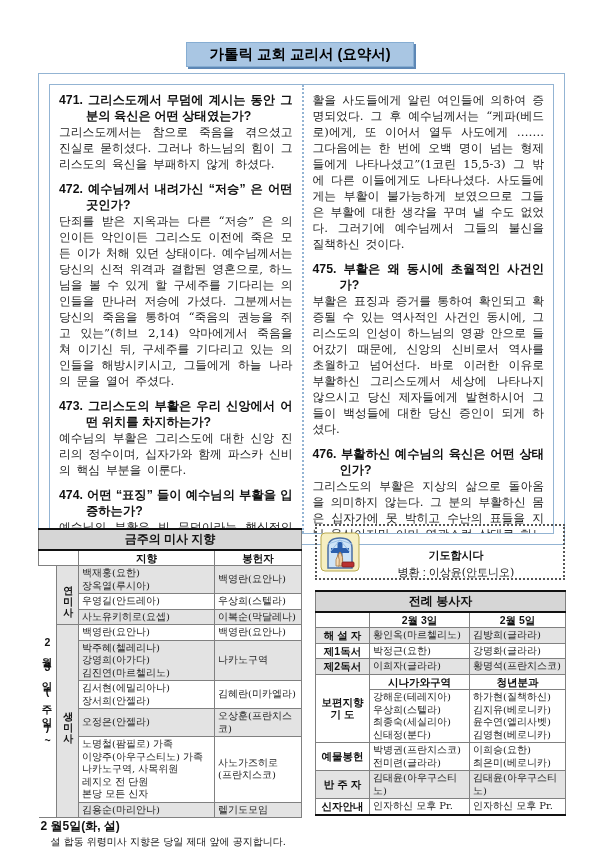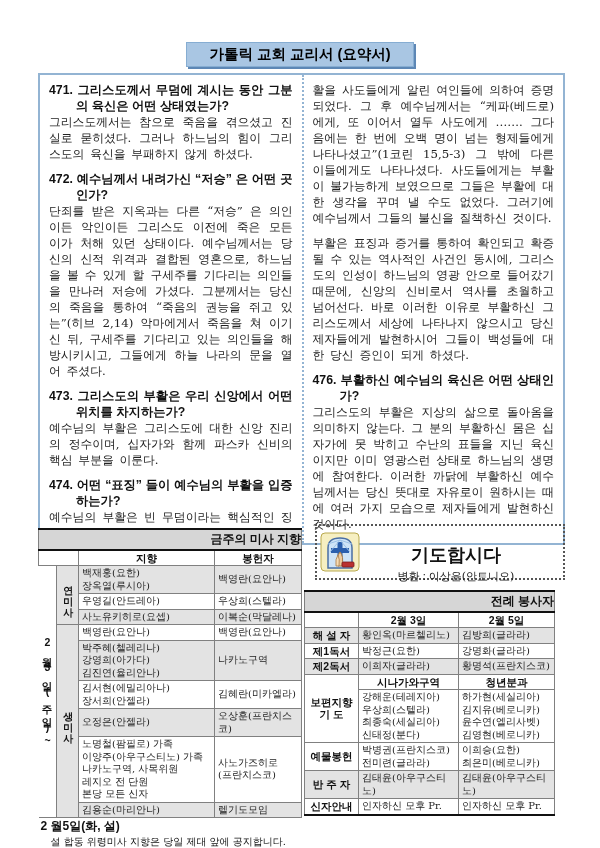--- a/index.html
+++ b/index.html
@@ -6,61 +6,61 @@
   html, body { width: 600px; height: 848px; background: #ffffff; position: relative;
     font-family: "Liberation Sans", sans-serif; color: #111; }
 
   
   .doc-title { position: absolute; left: 186px; top: 42px; width: 228px; height: 25px;
     background: #a9c6e3; border: 1px solid #86add2; box-shadow: 2px 2px 0 #5d87b5;
     text-align: center; font-weight: bold; font-size: 14.5px; line-height: 23px; color: #000000; }
 
   
   .qa-outer { position: absolute; left: 38px; top: 73px; width: 527px; height: 472px;
-    border: 1px solid #93b4d3; padding: 0; }
+    border: 1px solid #93b4d3; padding: 10px; }
   .qa-inner { border: 1px solid #93b4d3; height: 100%; display: flex; overflow: hidden; }
   .qa-col { width: 50%; padding: 7px 9px 4px 9px; }
   .qa-col-right { border-left: 2px dotted #93b4d3; }
   .qa-item { margin-bottom: 9px; }
   .qa-heading { font-weight: bold; font-size: 12.3px; line-height: 16px;
     padding-left: 27px; text-indent: -27px; text-align: justify; }
   .qa-body { font-family: "DejaVu Serif", serif; font-size: 11.8px; line-height: 16px;
     color: #222; text-align: justify; word-spacing: 2px; }
 
   
   table { border-collapse: collapse; table-layout: fixed; }
-  .tbl-title { background: #d6d6d6; font-weight: bold; text-align: right; font-size: 12px;
+  .tbl-title { background: #d6d6d6; font-weight: bold; text-align: center; font-size: 12px;
     border-top: 2px solid #111; border-bottom: 2px solid #111; padding: 3px 0; }
   td { border: 1px solid #808080; padding: 1px 3px; vertical-align: middle;
     font-size: 10px; line-height: 12.5px; }
   .hdr { font-weight: bold; text-align: center; font-size: 10.5px; }
   .name { font-family: "DejaVu Serif", serif; color: #222; }
   .ml { white-space: pre-line; }
   .alt { background: #e3e3e3; }
   .vlab { writing-mode: vertical-rl; text-orientation: upright; font-weight: bold;
     text-align: center; letter-spacing: 1px; background: #e3e3e3; padding: 2px 1px; }
   .datecell { border: none; background: #fff; font-size: 10.5px; }
   .noborder { border-left: none; border-right: none; }
   .foot-date { font-weight: bold; font-size: 12px; padding: 2px 2px; }
   .foot-note { font-family: "DejaVu Serif", serif; padding: 1px 2px 3px 12px;
     border-bottom: 3px double #111; }
 
   .mass-wrap { position: absolute; left: 38px; top: 528px; width: 263px; }
   .mass-table { width: 263px; }
-  .servers-wrap { position: absolute; left: 304px; top: 590px; width: 250px; }
+  .servers-wrap { position: absolute; left: 315px; top: 590px; width: 250px; }
   .servers-table { width: 250px; }
   .sub-hdr { font-weight: bold; text-align: center; font-size: 10.5px; }
   .thick-bottom { border-bottom: 2.5px solid #111; }
 
   
   .pray-box { position: absolute; left: 315px; top: 524px; width: 250px; height: 56px;
     border: 2px dotted #555; display: flex; align-items: center; }
   .pray-icon { flex: 0 0 46px; display: flex; justify-content: center; }
   .pray-text { flex: 1; text-align: center; padding-right: 14px; }
-  .pray-title { font-weight: bold; font-size: 18px; margin-bottom: 2px; margin-top: 23px; }
+  .pray-title { font-weight: bold; font-size: 11px; margin-bottom: 2px; margin-top: 23px; }
   .pray-line { font-size: 11px; }
   .pray-label { font-weight: normal; margin-top: 48px; }
   .pray-value { font-family: "DejaVu Serif", serif; color: #222; }
 </style>
 </head>
 <body>
 
 <div class="doc-title">가톨릭 교회 교리서 (요약서)</div>
 
 <div class="qa-outer">
@@ -81,20 +81,21 @@
       <div class="qa-item">
         <div class="qa-heading">474. 어떤 “표징” 들이 예수님의 부활을 입증하는가?</div>
         <div class="qa-body">예수님의 부활은 빈 무덤이라는 핵심적인 징표 이외에, 예수님을 처음으로 만나서 그리스도의 부</div>
       </div>
     </div>
     <div class="qa-col qa-col-right">
       <div class="qa-item">
         <div class="qa-body">활을 사도들에게 알린 여인들에 의하여 증명되었다. 그 후 예수님께서는 “케파(베드로)에게, 또 이어서 열두 사도에게 ……. 그다음에는 한 번에 오백 명이 넘는 형제들에게 나타나셨고”(1코린 15,5-3) 그 밖에 다른 이들에게도 나타나셨다. 사도들에게는 부활이 불가능하게 보였으므로 그들은 부활에 대한 생각을 꾸며 낼 수도 없었다. 그러기에 예수님께서 그들의 불신을 질책하신 것이다.</div>
       </div>
       <div class="qa-item">
+        <div class="qa-heading">475. 부활은 왜 동시에 초월적인 사건인가?</div>
         <div class="qa-body">부활은 표징과 증거를 통하여 확인되고 확증될 수 있는 역사적인 사건인 동시에, 그리스도의 인성이 하느님의 영광 안으로 들어갔기 때문에, 신앙의 신비로서 역사를 초월하고 넘어선다. 바로 이러한 이유로 부활하신 그리스도께서 세상에 나타나지 않으시고 당신 제자들에게 발현하시어 그들이 백성들에 대한 당신 증인이 되게 하셨다.</div>
       </div>
       <div class="qa-item">
         <div class="qa-heading">476. 부활하신 예수님의 육신은 어떤 상태인가?</div>
         <div class="qa-body">그리스도의 부활은 지상의 삶으로 돌아옴을 의미하지 않는다. 그 분의 부활하신 몸은 십자가에 못 박히고 수난의 표들을 지닌 육신이지만 이미 영광스런 상태로 하느님의 생명에 참여한다. 이러한 까닭에 부활하신 예수님께서는 당신 뜻대로 자유로이 원하시는 때에 여러 가지 모습으로 제자들에게 발현하신 것이다.</div>
       </div>
     </div>
   </div>
 </div>
 
@@ -131,21 +132,21 @@
       <td class="name">이복순(막달레나)</td>
     </tr>
     <tr>
       <td class="vlab" rowspan="6">생미사</td>
       <td class="name ml">백영란(요안나)</td>
       <td class="name">백영란(요안나)</td>
     </tr>
     <tr class="alt">
       <td class="name ml">박주혜(첼레리나)
 강영희(아가다)
-김진연(율리안나)</td>
+김진연(마르첼리노)</td>
       <td class="name">나카노구역</td>
     </tr>
     <tr>
       <td class="name ml">김서현(에밀리아나)
 장서희(안젤라)</td>
       <td class="name">김혜란(미카엘라)</td>
     </tr>
     <tr class="alt">
       <td class="name ml">오정은(안젤라)</td>
       <td class="name">오상훈(프란치스코)</td>
@@ -230,21 +231,21 @@
       <td class="hdr ml" rowspan="2">보편지향
 기    도</td>
       <td class="sub-hdr">시나가와구역</td>
       <td class="sub-hdr">청년분과</td>
     </tr>
     <tr>
       <td class="name ml">강해운(테레지아)
 우상희(스텔라)
 최종숙(세실리아)
 신태정(분다)</td>
-      <td class="name ml">하가현(세실리아)
+      <td class="name ml">하가현(질책하신)
 김지유(베로니카)
 윤수연(엘리사벳)
 김영현(베로니카)</td>
     </tr>
     <tr>
       <td class="hdr">예물봉헌</td>
       <td class="name ml">박병권(프란치스코)
 전미련(글라라)</td>
       <td class="name ml">이희승(요한)
 최은미(베로니카)</td>

